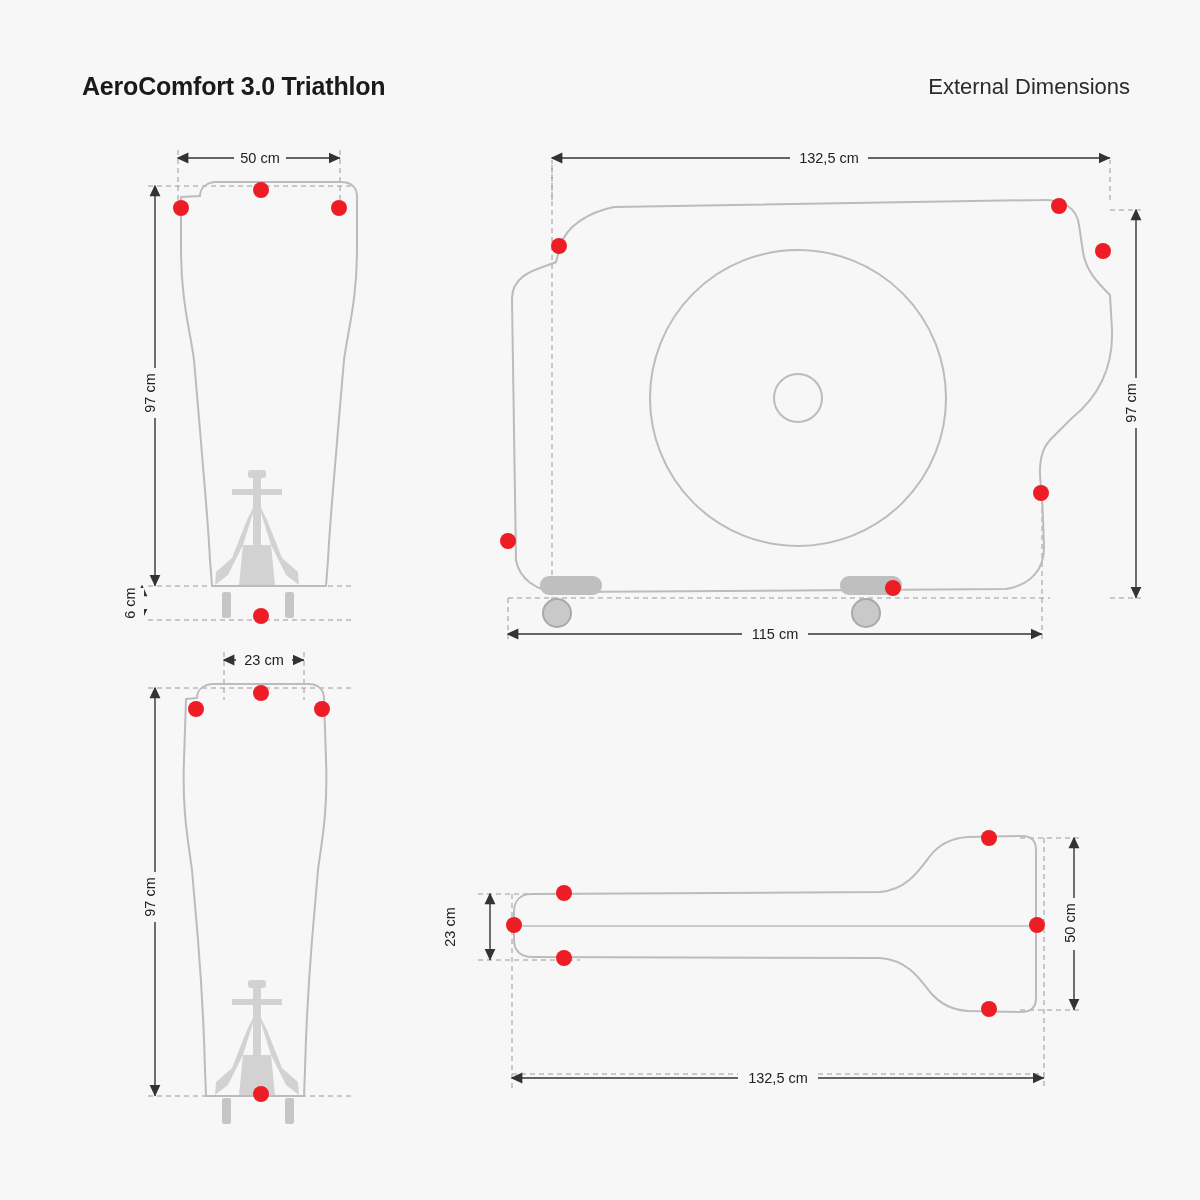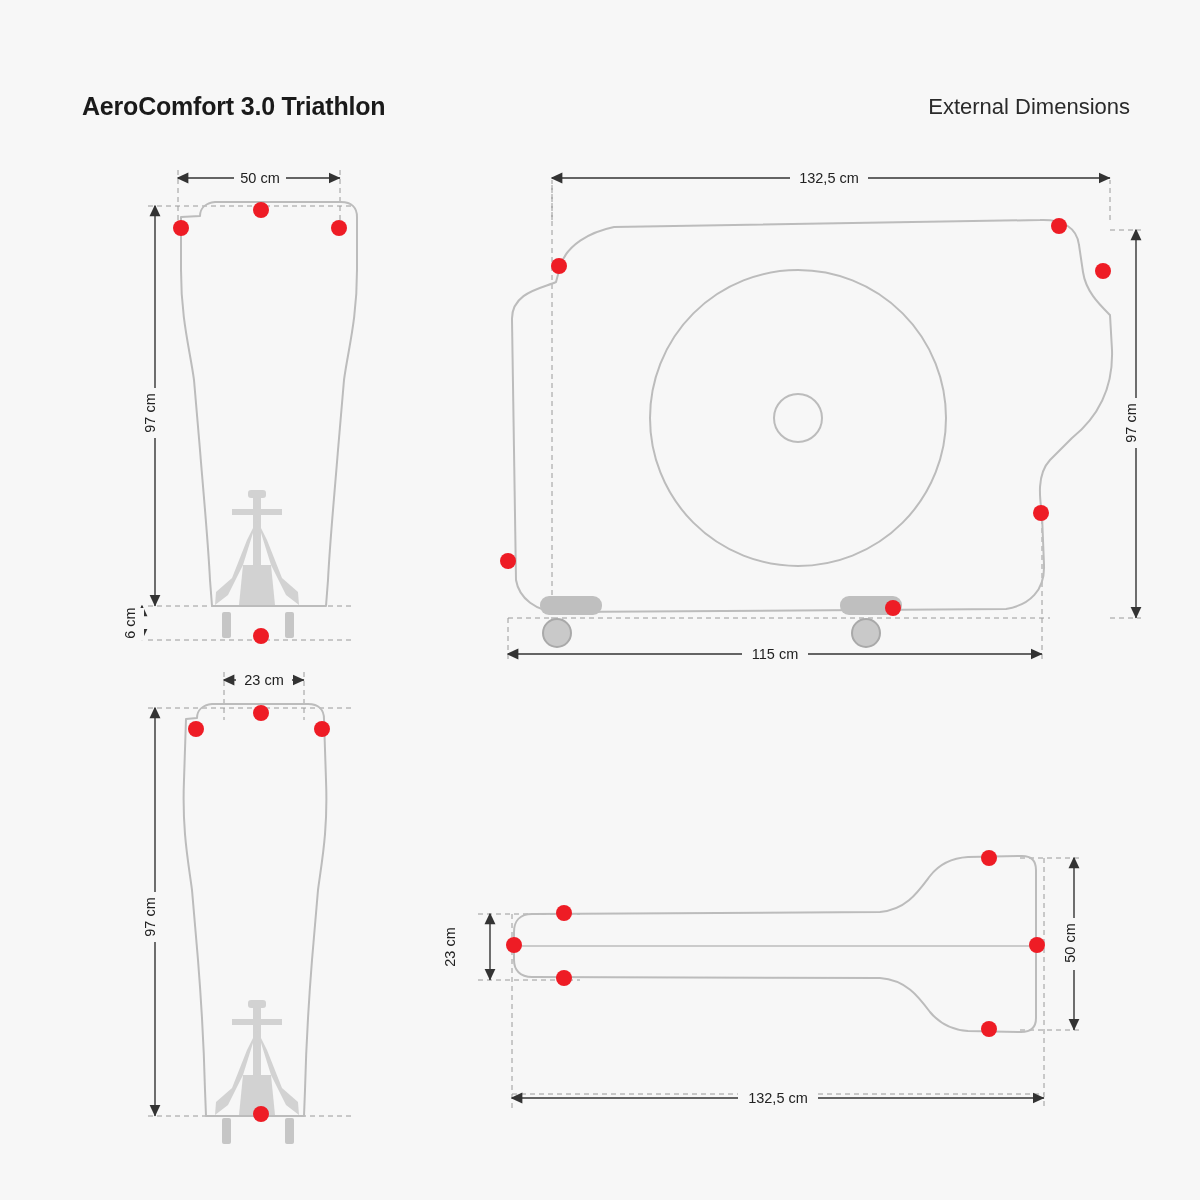--- a/index.html
+++ b/index.html
@@ -12,21 +12,20 @@
     height: 1200px;
     font-family: "Liberation Sans", sans-serif;
     color: #1a1a1a;
     position: relative;
     overflow: hidden;
   }
   #sheet {
     position: absolute;
     inset: 0;
     background: #f7f7f7;
-    margin-top: 20px;
   }
   .title {
     position: absolute;
     left: 82px;
     top: 72px;
     font-size: 25px;
     font-weight: bold;
     letter-spacing: -0.2px;
     color: #1a1a1a;
   }

